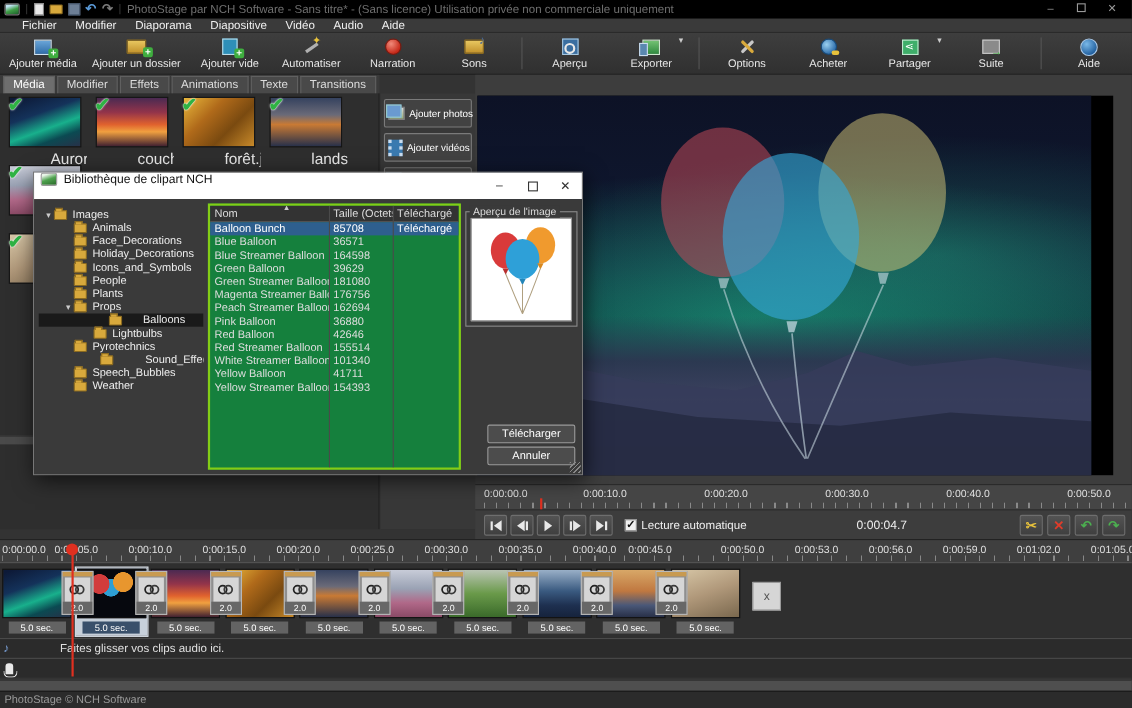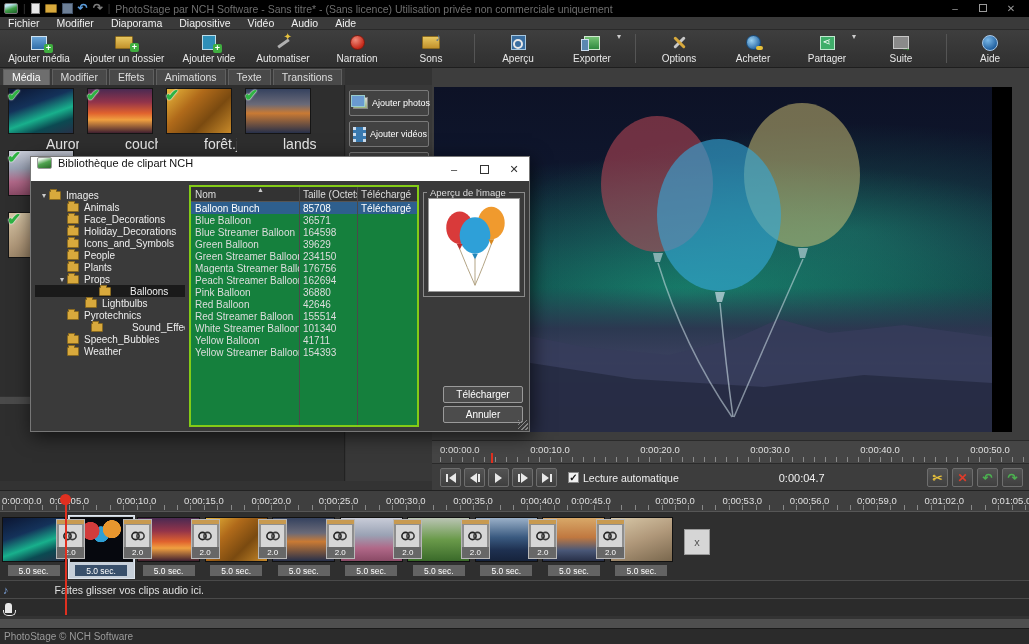--- a/index.html
+++ b/index.html
@@ -17,21 +17,21 @@
   .i-floppy{width:11px;height:11px;background:#6d7f96;border:1px solid #44546a;}
   .i-undo{color:#5a9ad8;font-size:12px;line-height:11px;font-weight:bold;}
   .i-redo{color:#7d7d7d;font-size:12px;line-height:11px;font-weight:bold;}
   .tb-title{color:#6f6f6f;font-size:10.5px;white-space:nowrap;overflow:hidden;}
   .winctl{margin-left:auto;display:flex;}
   .winctl span{width:28px;text-align:center;color:#9a9a9a;font-size:10px;line-height:16px;cursor:default;}
   .wc-max i{display:inline-block;width:8px;height:8px;border:1px solid #9a9a9a;}
 
   
   .menubar{position:absolute;left:0;top:17px;width:1029px;height:13px;background:#3a3a3a;
-           display:flex;align-items:center;padding-left:8px;gap:17px;border-bottom:1px solid #2a2a2a;}
+           display:flex;align-items:center;padding-left:20px;gap:17px;border-bottom:1px solid #2a2a2a;}
   .mitem{font-size:10.5px;color:#f0f0f0;line-height:12px;}
 
   
   .toolbar{position:absolute;left:0;top:30px;width:1029px;height:38px;
            background:linear-gradient(#3e3e3e,#303030);border-bottom:1px solid #1e1e1e;
            display:flex;align-items:stretch;padding:0 2px;}
   .titem{width:74px;display:flex;flex-direction:column;align-items:center;justify-content:flex-end;
          padding:2px 0 3px;position:relative;}
   .titem.wide{width:96px;}
   .tlabel{font-size:10px;color:#e8e8e8;white-space:nowrap;}
@@ -725,21 +725,21 @@
             <span class="cell c1">164598</span>
             <span class="cell c2"></span>
           </div>
           <div class="drow">
             <span class="cell c0">Green Balloon</span>
             <span class="cell c1">39629</span>
             <span class="cell c2"></span>
           </div>
           <div class="drow">
             <span class="cell c0">Green Streamer Balloon</span>
-            <span class="cell c1">234150</span>
+            <span class="cell c1">181080</span>
             <span class="cell c2"></span>
           </div>
           <div class="drow">
             <span class="cell c0">Magenta Streamer Balloon</span>
             <span class="cell c1">176756</span>
             <span class="cell c2"></span>
           </div>
           <div class="drow">
             <span class="cell c0">Peach Streamer Balloon</span>
             <span class="cell c1">162694</span>

